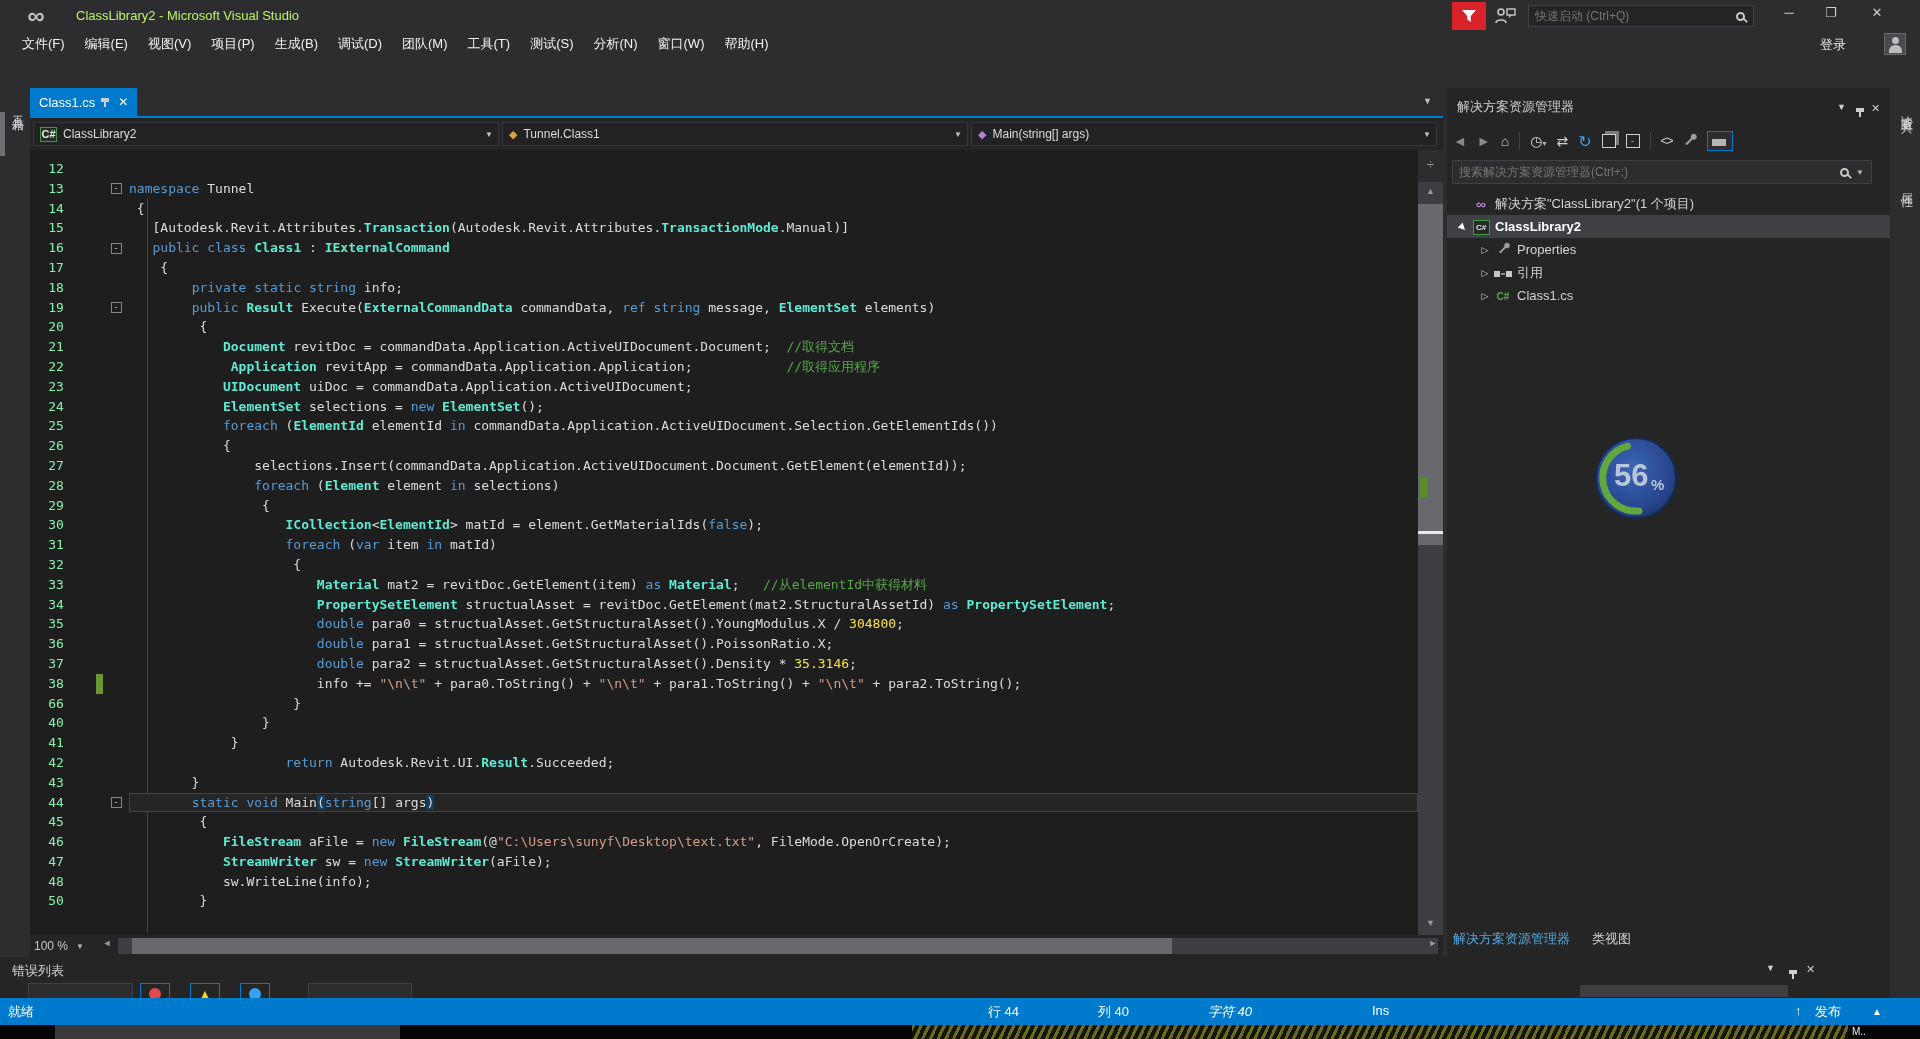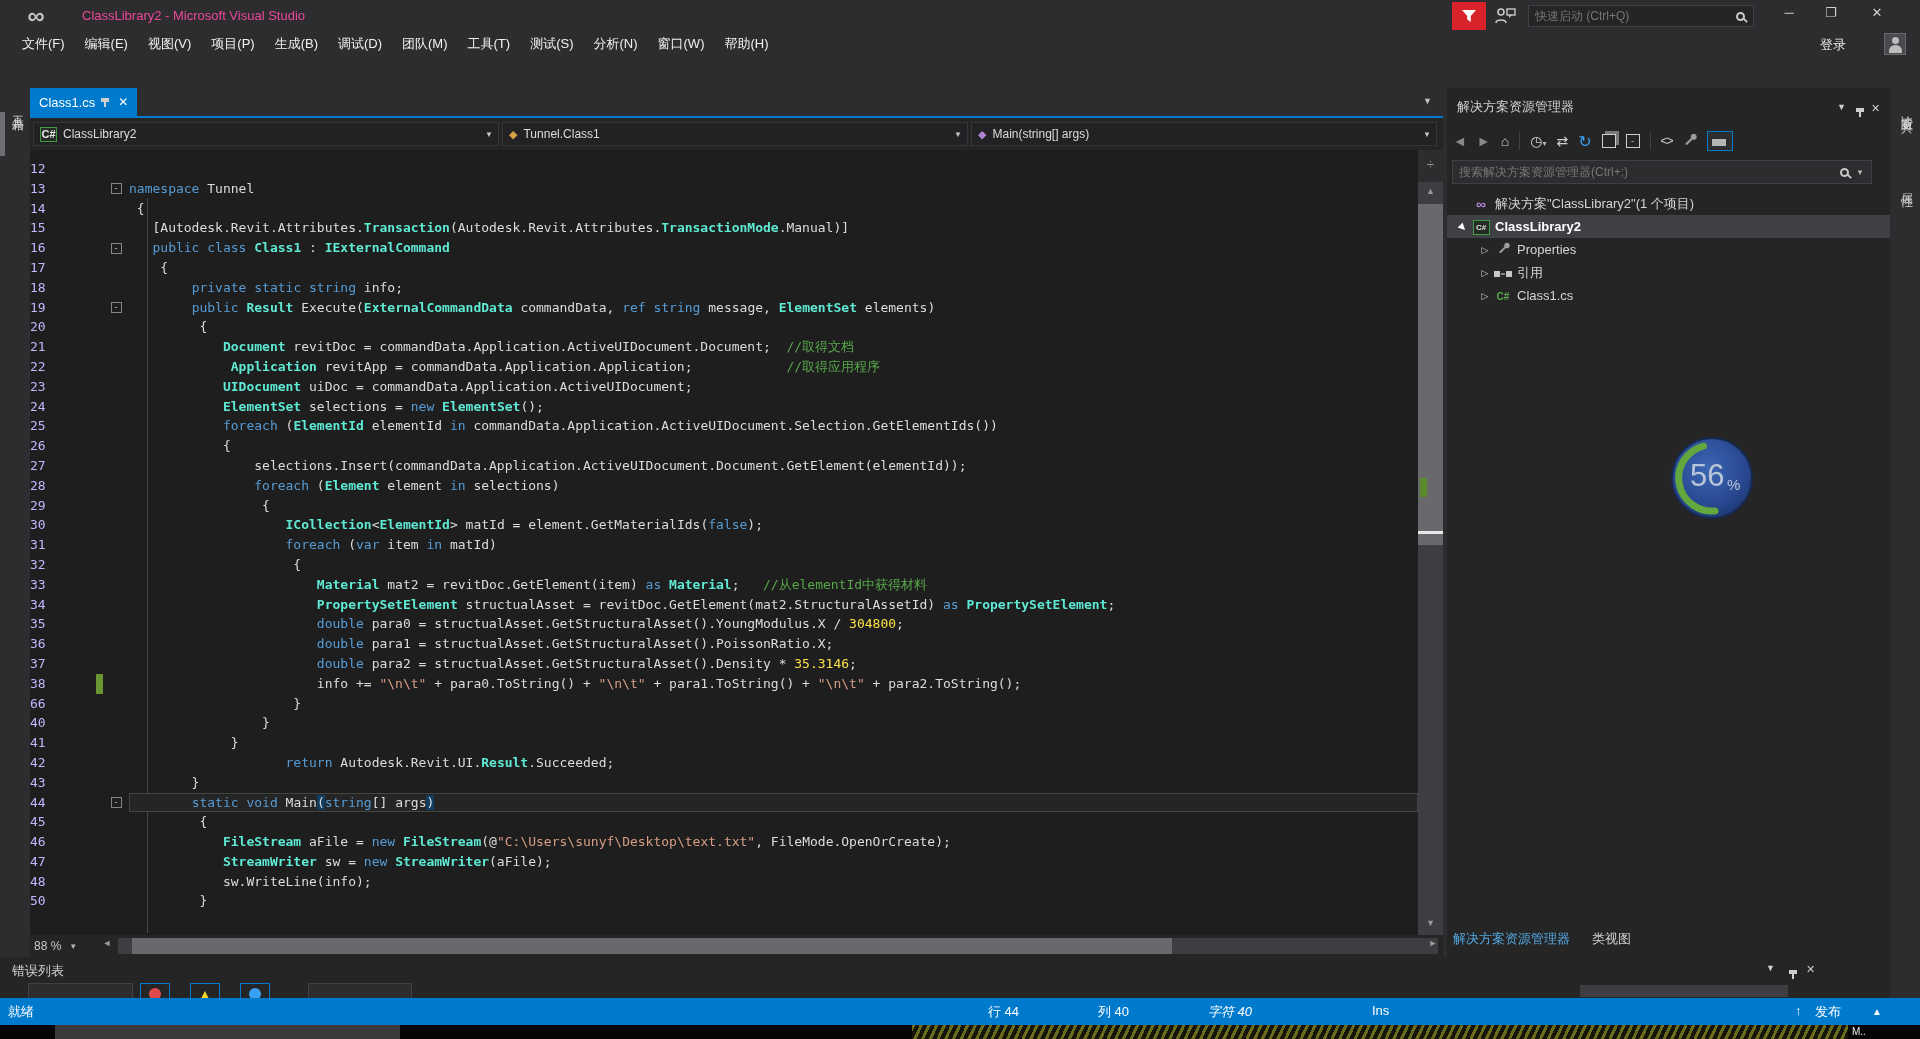--- a/index.html
+++ b/index.html
@@ -3,21 +3,21 @@
 <meta charset="utf-8">
 <style>
   * { margin:0; padding:0; box-sizing:border-box; }
   html,body { width:1920px; height:1039px; overflow:hidden; background:#2d2d30;
               font-family:"Liberation Sans", sans-serif; }
   .abs { position:absolute; }
   #app { position:relative; width:1920px; height:1039px; background:#2d2d30; color:#f1f1f1; }
 
   
   #titlebar { left:0; top:0; width:1920px; height:32px; background:#2d2d30; }
-  #title-text { left:76px; top:8px; font-size:13px; color:#ec4899;margin-left:6px; }
+  #title-text { left:76px; top:8px; font-size:13px; color:#bef264; }
   #vs-logo { left:16px; top:2px; width:40px; height:28px; color:#c2c2c2; font-size:24px; font-weight:bold; line-height:28px; text-align:center;}
   #record-btn { left:1452px; top:2px; width:34px; height:28px; background:#d8232a; display:flex; align-items:center; justify-content:center; }
   #feedback-btn { left:1494px; top:6px; width:24px; height:20px; }
   #quick-launch { left:1528px; top:5px; width:226px; height:22px; background:#252526; border:1px solid #3f3f46; display:flex; align-items:center; }
   #quick-launch input { flex:1; background:transparent; border:none; outline:none; color:#999; font-size:12px; padding:0 6px; font-family:"Liberation Sans",sans-serif;}
   .winbtn { top:0px; width:34px; height:26px; color:#d0d0d0; font-size:13px; text-align:center; line-height:26px; }
 
   
   #menubar { left:0; top:32px; width:1920px; height:24px; background:#2d2d30; display:flex; align-items:center; padding-left:12px; }
   .menu-item { font-size:13px; color:#f1f1f1; padding:3px 10px; cursor:default; }
@@ -49,21 +49,21 @@
   #tab-underline { left:30px; top:116px; width:1413px; height:2px; background:#007acc; }
   #navbar { left:30px; top:118px; width:1413px; height:32px; background:#252526; display:flex; align-items:center; }
   .bc { background:#222225; border:1px solid #35353a; height:24px; margin-left:3px; display:flex; align-items:center; font-size:12px; color:#dcdcdc; }
   .bc .ic { margin:0 6px; font-size:11px; }
   .bc .lbl { flex:1; }
   .bc .arr { width:18px; text-align:center; color:#c5c5c5; font-size:8px; }
 
   #code-wrap { left:30px; top:150px; width:1388px; height:785px; background:#1e1e1e; overflow:hidden; padding-top:9px; position:absolute;}
   #fold-guide { position:absolute; left:117px; top:48px; width:1px; height:735px; background:#454545; }
   .line { display:flex; height:19.8px; position:relative; }
-  .ln { width:66px; min-width:66px; text-align:left; padding-right:14px; color:#c4b5fd; font:13px/19.8px "DejaVu Sans Mono",monospace; }
+  .ln { width:66px; min-width:66px; text-align:center; padding-right:14px; color:#86efac; font:13px/19.8px "DejaVu Sans Mono",monospace; }
   .chgbar { width:7px; min-width:7px; }
   .chgbar.on { background:#6a9732; }
   .foldc { width:26px; min-width:26px; display:flex; align-items:center; justify-content:center; z-index:2;}
   .foldbox { width:11px; height:11px; border:1px solid #858585; background:#1e1e1e; color:#c8c8c8; font:9px/9px "DejaVu Sans Mono",monospace; text-align:center; }
   pre.code { margin:0; flex:1; font:13px/19.8px "DejaVu Sans Mono",monospace; white-space:pre; color:#dcdcdc; }
   .line.current pre.code { background:#252526; box-shadow:inset 0 0 0 1px #45453f; }
   .k { color:#569cd6; } .t { color:#5eead4;font-weight:bold; } .s { color:#d69d85; }
   .c { color:#57a64a; } .n { color:#fde047; } .p { color:#dcdcdc; }
   .h { background:#123f61; color:#dcdcdc; }
 
@@ -94,21 +94,21 @@
   .trow { height:23px; display:flex; align-items:center; font-size:13px; color:#d4d4d4; position:relative; }
   .trow.sel { background:#3f3f46; }
   .trow.bold .tlabel { font-weight:bold; color:#ffffff; }
   .tarrow { width:16px; text-align:center; font-size:9px; color:#d0d0d0; }
   .ticon2 { width:20px; text-align:center; margin-right:4px; }
   .icon-cs { display:inline-block; width:17px; height:15px; border:1px solid #3f9b41; background:#252c25; color:#e8e8e8; font-size:8px; font-weight:bold; line-height:13px; text-align:center; }
   .icon-sln { color:#b388d9; font-size:14px; font-weight:bold; }
   .icon-csgreen { color:#57a64a; font-size:10px; font-weight:bold; }
   .refbox { display:inline-block; width:6px; height:6px; background:#c8c8c8; }
   #se-tabs { position:absolute; left:6px; top:842px; display:flex; gap:22px; font-size:13px; }
-  #badge56 { left:1668px; top:434px; width:88px; height:88px; }
+  #badge56 { left:1592px; top:434px; width:88px; height:88px;font-weight:bold; }
 
   
   #rightstrip { left:1890px; top:88px; width:30px; height:869px; background:#2d2d30; }
 
   
   #errorlist { left:0; top:957px; width:1890px; height:41px; background:#252526; overflow:hidden; }
   #el-title { position:absolute; left:12px; top:5px; font-size:13px; color:#d0d0d0; }
   .elbtn { position:absolute; top:26px; height:22px; border:1px solid #007acc; background:#252526; display:flex; align-items:center; padding:0 8px; gap:5px; font-size:12px; color:#c8c8c8;}
   .elcombo { position:absolute; top:26px; height:22px; border:1px solid #3f3f46; background:#2d2d30; }
   #el-minibar { position:absolute; left:1580px; top:28px; width:208px; height:12px; background:#3e3e42; }
@@ -505,21 +505,21 @@
     <div id="vsplit">÷</div>
     <div class="varrow" style="top:36px;">▲</div>
     <div id="vthumb"></div>
     <div id="vmark-green"></div>
     <div id="vmark-line"></div>
     <div class="varrow" style="top:768px;">▼</div>
   </div>
 
   <div id="ebottom" class="abs">
     <div id="zoomctl">
-      <span>88 %</span>
+      <span>100 %</span>
       <span style="font-size:8px;color:#b5b5b5;margin-left:8px;">▼</span>
     </div>
     <div class="harrow" style="left:70px;">◄</div>
     <div id="hscroll">
       <div id="hthumb"></div>
     </div>
     <div class="harrow" style="left:1396px;">►</div>
   </div>
 
   <div id="sepanel" class="abs">

